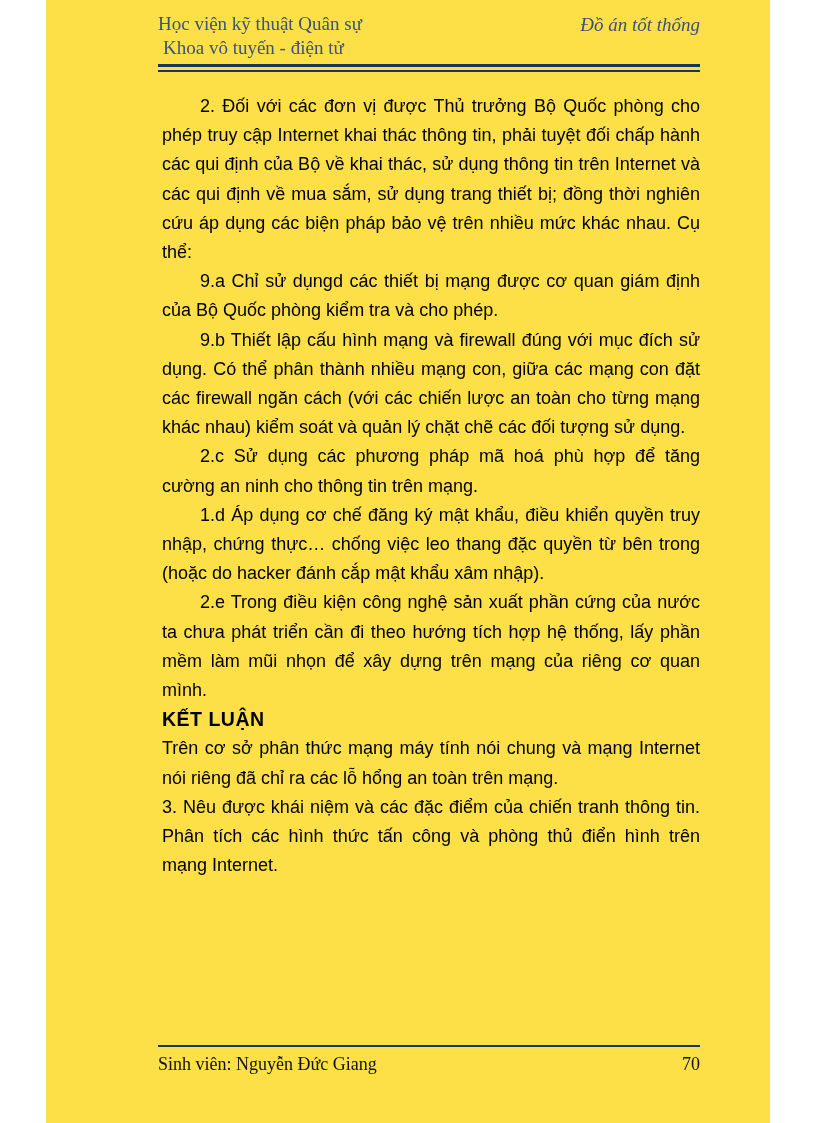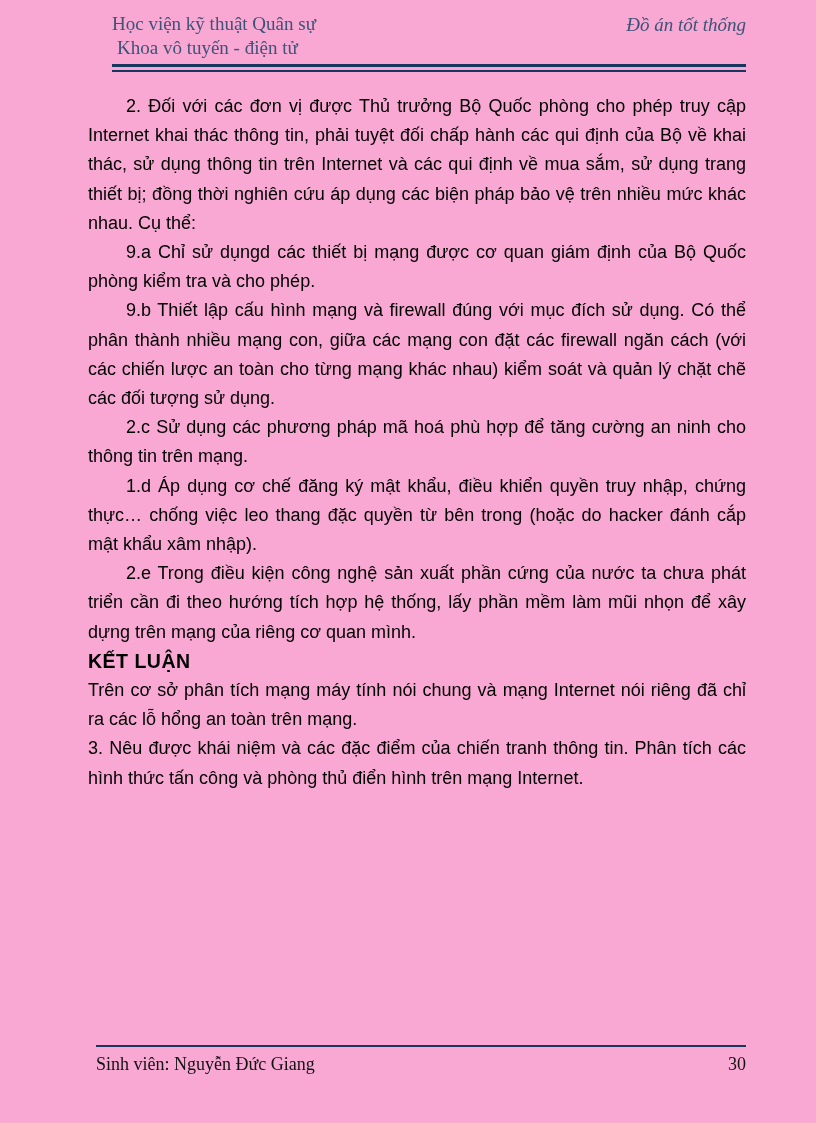--- a/index.html
+++ b/index.html
@@ -1,22 +1,22 @@
 <!DOCTYPE html>
 <html><head>
 <meta charset="utf-8">
 <style>
   * { margin: 0; padding: 0; box-sizing: border-box; }
   html, body { background: #ffffff; }
   .page {
     position: relative;
-    width: 816px;
+    width: 724px;
     height: 1123px;
     margin: 0 auto;
-    background: #f9a8d4;
+    background: #fde047;
     font-family: "Liberation Sans", sans-serif;
     color: #000000;
     overflow: hidden;
   }
   .header {
     display: flex;
     justify-content: space-between;
     align-items: flex-start;
     padding: 12px 70px 0 112px;
     font-family: "Liberation Serif", serif;
@@ -33,35 +33,36 @@
     margin: 4px 70px 0 112px;
     height: 8px;
     border-top: 3px solid #17365d;
     border-bottom: 2px solid #17365d;
   }
   .content {
     padding: 20px 70px 0 88px;
     font-size: 18px;
     line-height: 29.2px;
     text-align: justify;
+    margin-left: 28px;
   }
   .content p { margin: 0; }
   .content p.indent { text-indent: 38px; }
   .conclusion-heading {
     font-family: "Liberation Sans", sans-serif;
     font-size: 19.5px;
     font-weight: bold;
     text-align: left;
     letter-spacing: 0.5px;
     margin: 34px 0 36px 0;
     text-indent: 0;
   }
   .footer {
     position: absolute;
-    left: 96px;
+    left: 112px;
     right: 70px;
     top: 1045px;
   }
   .footer-rule {
     border-top: 2.5px solid #17365d;
     height: 0;
   }
   .footer-row {
     display: flex;
     justify-content: space-between;
@@ -89,25 +90,25 @@
   <div class="content">
     <p class="indent">2. Đối với các đơn vị được Thủ trưởng Bộ Quốc phòng cho phép truy cập Internet khai thác thông tin, phải tuyệt đối chấp hành các qui định của Bộ về khai thác, sử dụng thông tin trên Internet và các qui định về mua sắm, sử dụng trang thiết bị; đồng thời nghiên cứu áp dụng các biện pháp bảo vệ trên nhiều mức khác nhau. Cụ thể:</p>
     <p class="indent">9.a Chỉ sử dụngd các thiết bị mạng được cơ quan giám định của Bộ Quốc phòng kiểm tra và cho phép.</p>
     <p class="indent">9.b Thiết lập cấu hình mạng và firewall đúng với mục đích sử dụng. Có thể phân thành nhiều mạng con, giữa các mạng con đặt các firewall ngăn cách (với các chiến lược an toàn cho từng mạng khác nhau) kiểm soát và quản lý chặt chẽ các đối tượng sử dụng.</p>
     <p class="indent">2.c Sử dụng các phương pháp mã hoá phù hợp để tăng cường an ninh cho thông tin trên mạng.</p>
     <p class="indent">1.d Áp dụng cơ chế đăng ký mật khẩu, điều khiển quyền truy nhập, chứng thực… chống việc leo thang đặc quyền từ bên trong (hoặc do hacker đánh cắp mật khẩu xâm nhập).</p>
     <p class="indent">2.e Trong điều kiện công nghệ sản xuất phần cứng của nước ta chưa phát triển cần đi theo hướng tích hợp hệ thống, lấy phần mềm làm mũi nhọn để xây dựng trên mạng của riêng cơ quan mình.</p>
 
     <p class="conclusion-heading">KẾT LUẬN</p>
 
-    <p>Trên cơ sở phân tích mạng máy tính nói chung và mạng Internet nói riêng đã chỉ ra các lỗ hổng an toàn trên mạng.</p>
+    <p>Trên cơ sở phân thức mạng máy tính nói chung và mạng Internet nói riêng đã chỉ ra các lỗ hổng an toàn trên mạng.</p>
     <p>3. Nêu được khái niệm và các đặc điểm của chiến tranh thông tin. Phân tích các hình thức tấn công và phòng thủ điển hình trên mạng Internet.</p>
   </div>
 
   <div class="footer">
     <div class="footer-rule"></div>
     <div class="footer-row">
       <span>Sinh viên:  Nguyễn Đức Giang</span>
-      <span>30</span>
+      <span>70</span>
     </div>
   </div>
 
 </div>
 
 </body></html>

